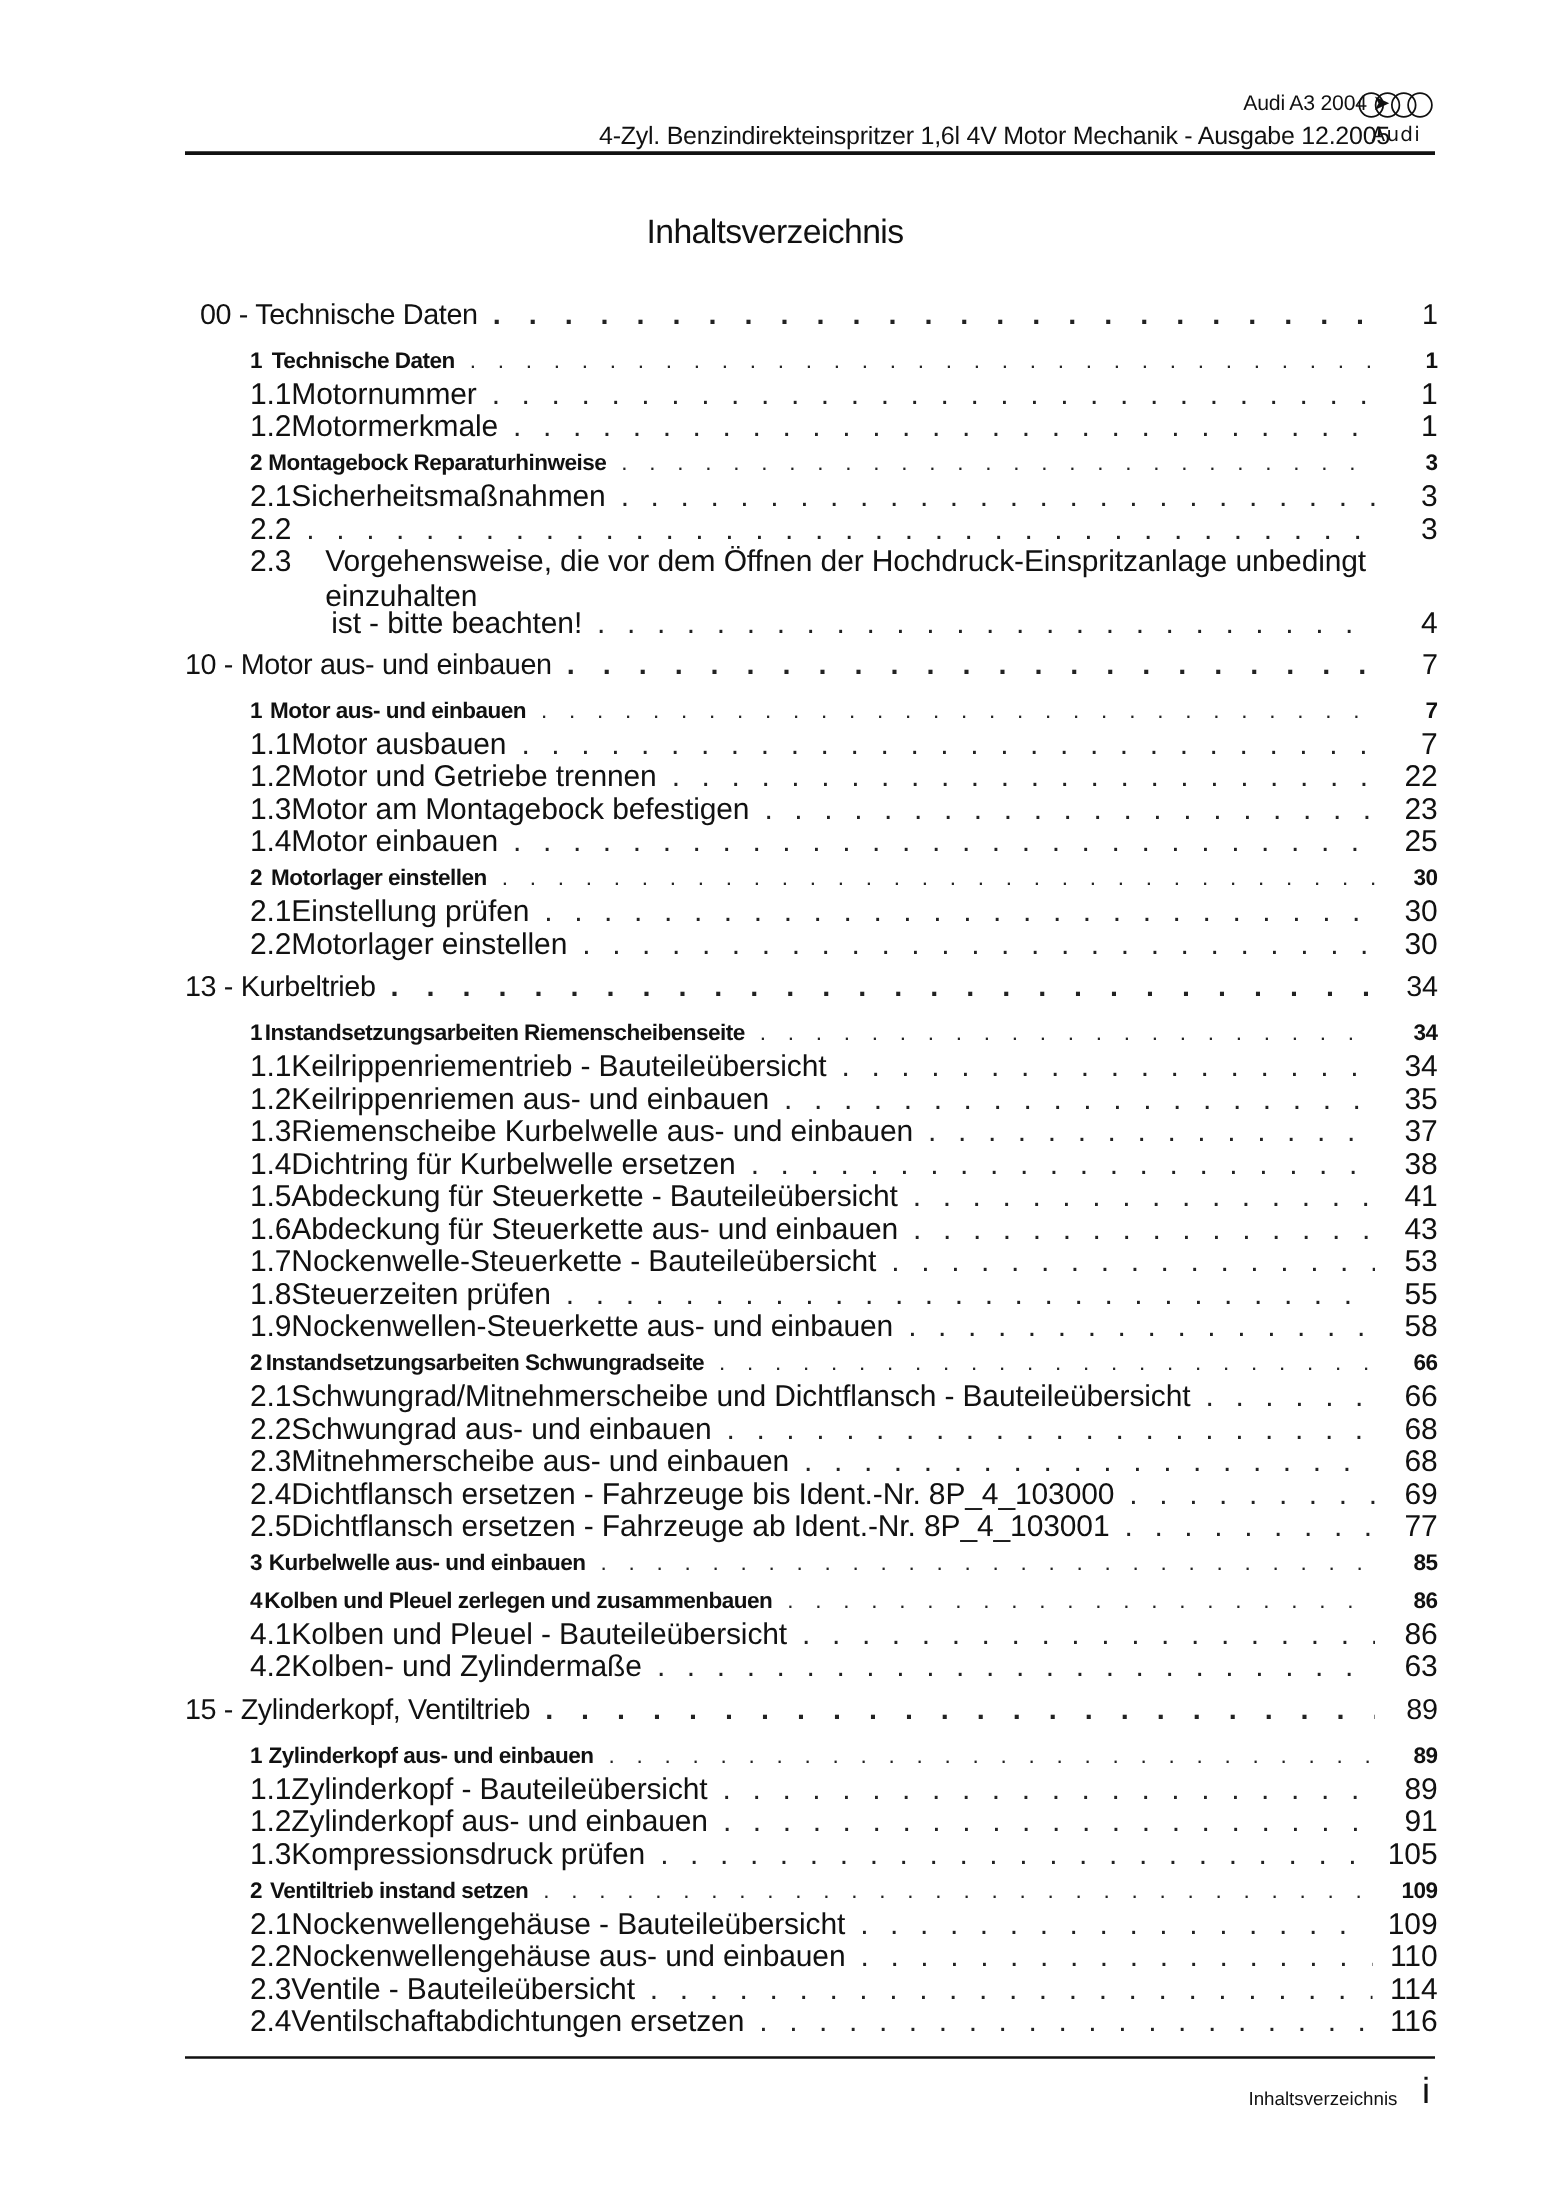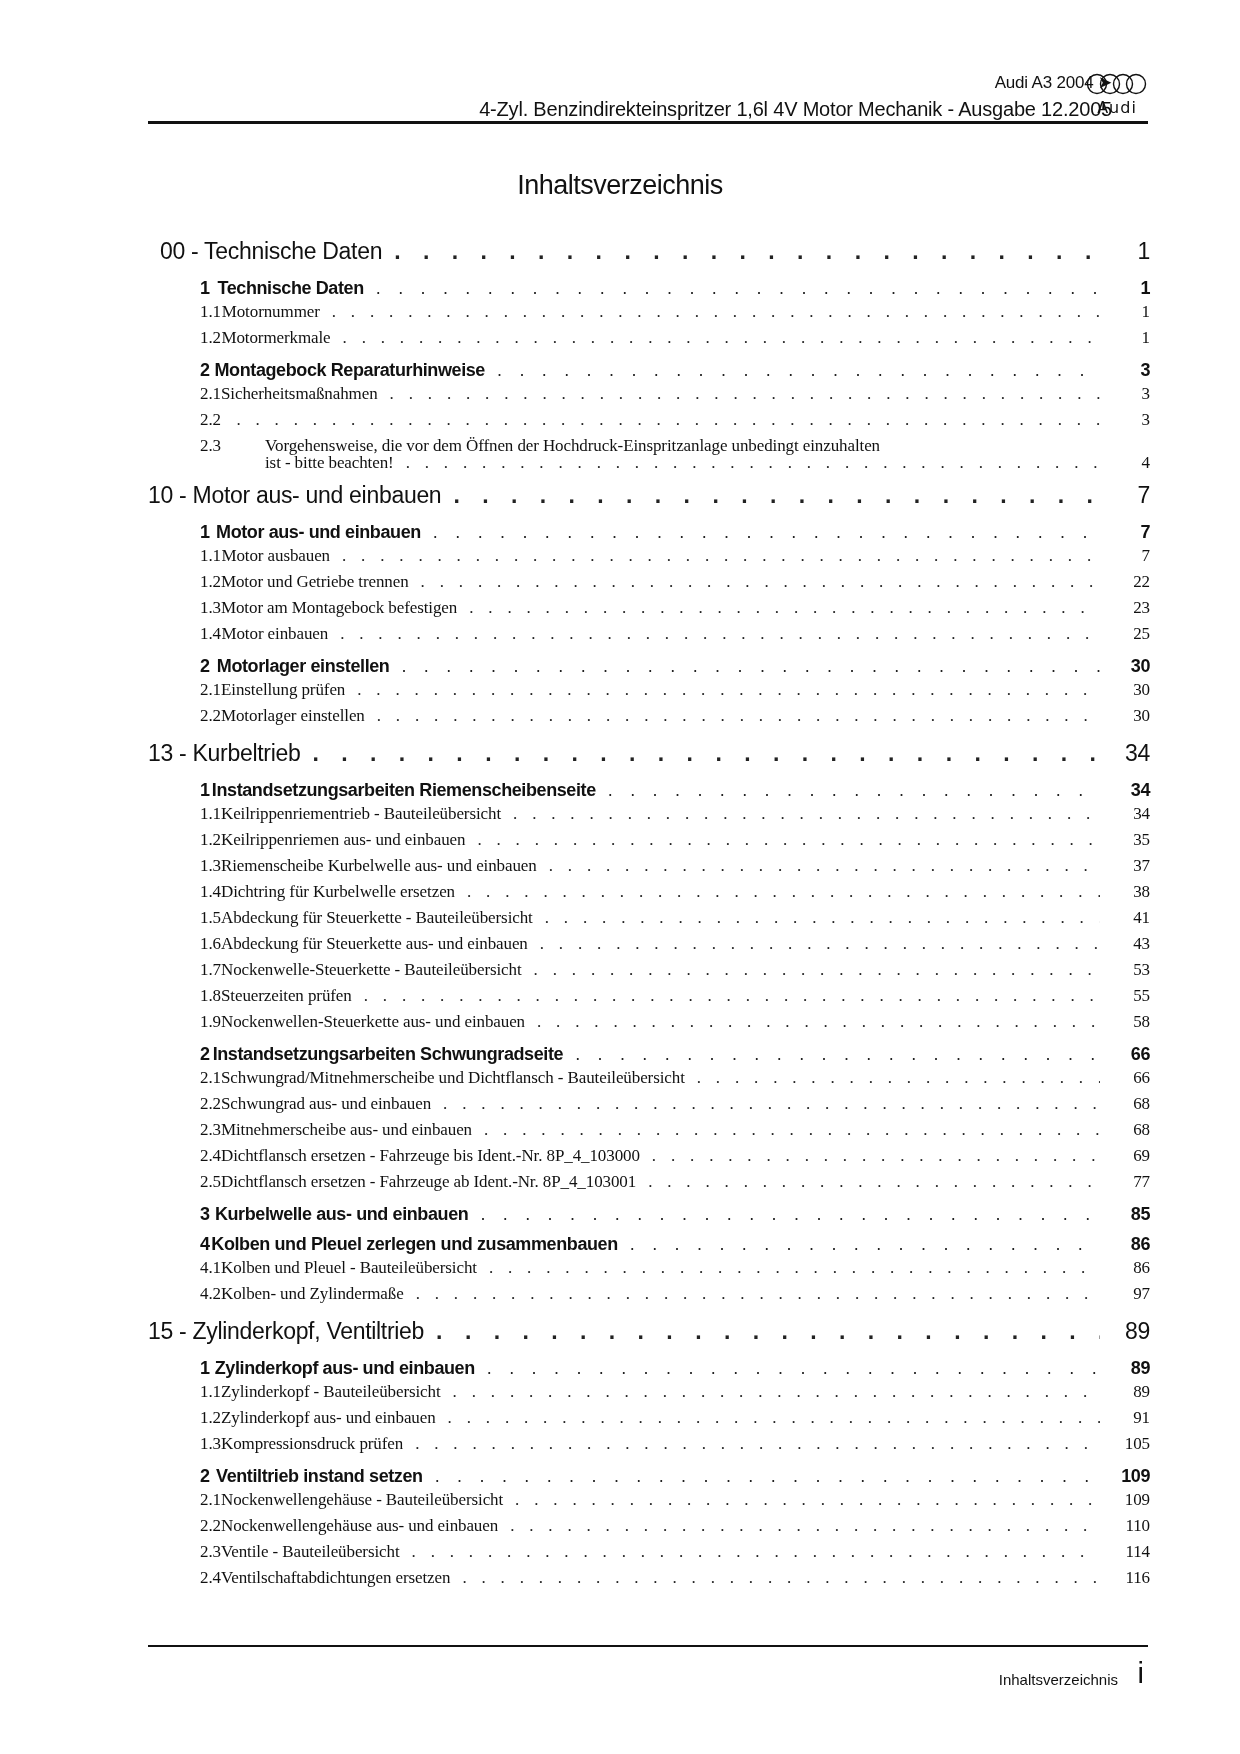--- a/index.html
+++ b/index.html
@@ -18,21 +18,21 @@
   .row .text { flex:0 0 auto; }
   .row .dots { flex:1 1 auto; overflow:hidden; margin:0 14px 0 12px; letter-spacing:5.3px; color:#222; }
   .row .dots::before { content:". . . . . . . . . . . . . . . . . . . . . . . . . . . . . . . . . . . . . . . . . . . . . . . . . . . . . . . . . . . . . . . . . . . . . . . . . . . . . . . . . . . . . . . . . . . . . . . . . . . . . . . . . . . . . . . . . . . . . . . . ."; }
   .row .page { flex:0 0 auto; min-width:36px; text-align:right; }
   .chapter { font-size:23px; height:34px; margin-top:8px; letter-spacing:-0.3px; }
   .chapter:first-child { margin-top:0;margin-left:12px; }
   .chapter .dots { letter-spacing:8px; font-weight:bold; }
   .section { font-size:18px; height:24px; padding-left:52px; margin-top:6px; font-weight:bold; letter-spacing:-0.4px; }
   .section .num { width:65px; }
   .section .dots { font-weight:normal; letter-spacing:6.2px; }
-  .sub { font-size:17px; height:26px; padding-left:52px; letter-spacing:-0.1px;font-family:Liberation Serif, serif; }
+  .sub { font-size:24px; height:26px; padding-left:52px; letter-spacing:-0.1px; }
   .sub .num { width:65px; }
   .sub.wrap { height:auto; display:block; }
   .sub.wrap .line1 { display:flex; }
   .sub.wrap .line2 { display:flex; align-items:center; padding-left:65px; margin-top:-4px; height:22px; }
   .footer-rule { position:absolute; left:148px; right:92px; top:1645px; height:2px; background:#111; }
   .footer-label { position:absolute; right:122px; top:1671px; font-size:15px; }
   .footer-pageno { position:absolute; right:96px; top:1657px; font-size:29px; }
 </style>
 </head>
 <body>
@@ -277,21 +277,21 @@
     <div class="row sub">
       <span class="num">4.1</span>
       <span class="text">Kolben und Pleuel - Bauteileübersicht</span>
       <span class="dots"></span>
       <span class="page">86</span>
     </div>
     <div class="row sub">
       <span class="num">4.2</span>
       <span class="text">Kolben- und Zylindermaße</span>
       <span class="dots"></span>
-      <span class="page">97</span>
+      <span class="page">63</span>
     </div>
     <div class="row chapter">
       <span class="text"><span>15</span><span> - </span><span>Zylinderkopf, Ventiltrieb</span></span>
       <span class="dots"></span>
       <span class="page">89</span>
     </div>
     <div class="row section">
       <span class="num">1</span>
       <span class="text">Zylinderkopf aus- und einbauen</span>
       <span class="dots"></span>

